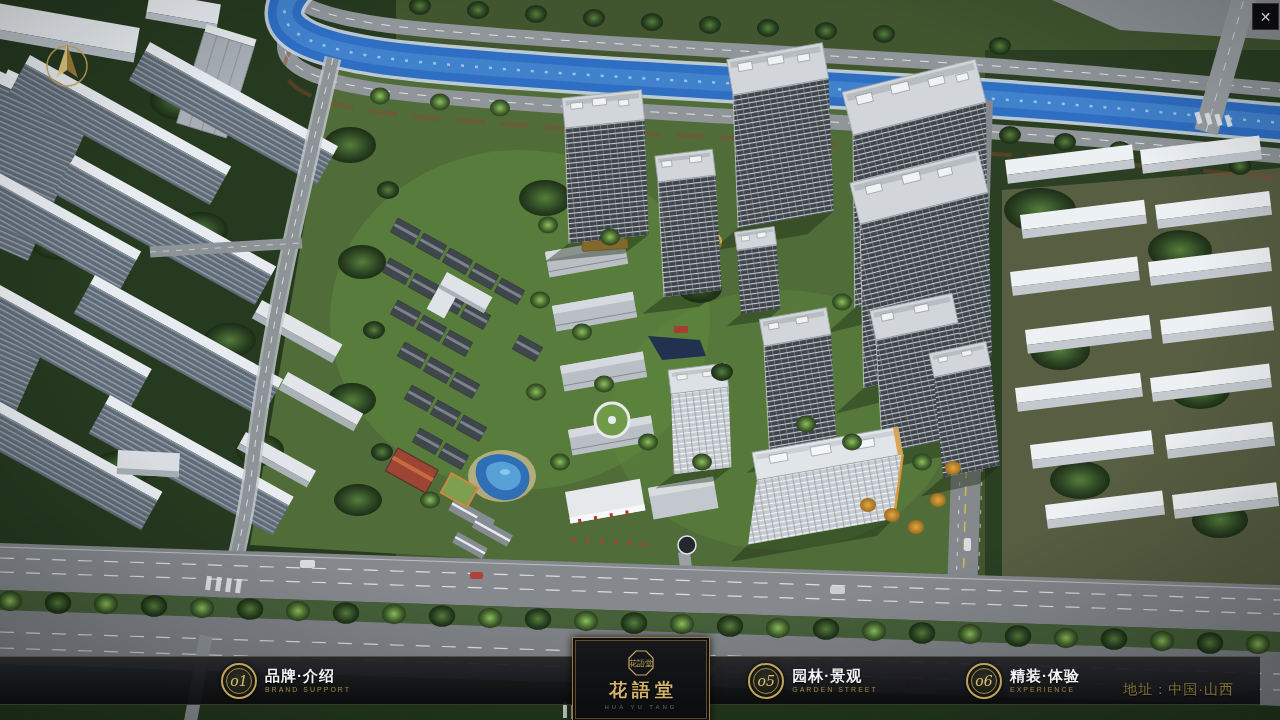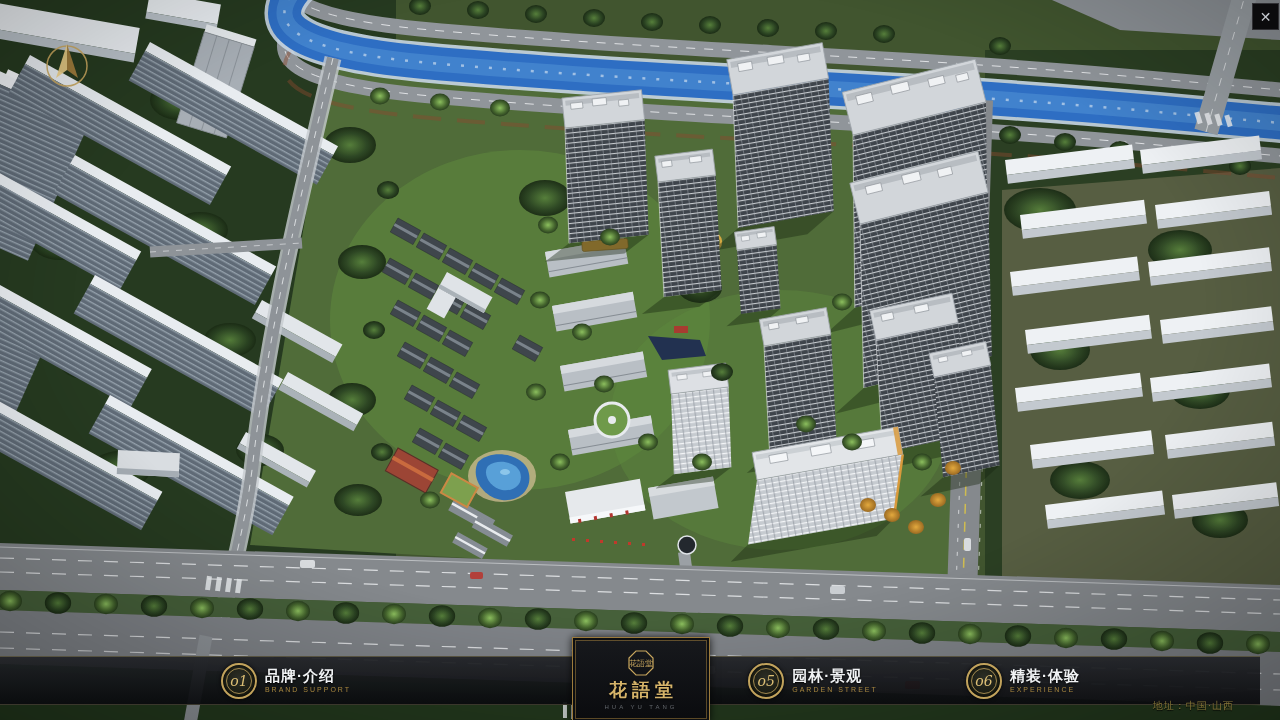--- a/index.html
+++ b/index.html
@@ -41,21 +41,21 @@
   .seal{width:26px;height:26px;}
   .logo-title{margin-top:2px;font-family:"DejaVu Serif",serif;font-weight:bold;
     font-size:18px;color:#d5b369;letter-spacing:5px;text-indent:5px;white-space:nowrap;
     text-shadow:0 1px 2px #000;}
   .logo-sub{margin-top:2px;font-size:6px;color:#63676c;letter-spacing:3px;white-space:nowrap;}
 
   
   .close-btn{position:absolute;left:1252px;top:3px;width:25px;height:25px;
     background:#0b0b0d;border:1px solid #303034;color:#c3c7cd;font-size:14px;
     display:flex;align-items:center;justify-content:center;cursor:pointer;z-index:7;}
-  .address{position:absolute;right:46px;top:699px;font-size:10px;color:#857539;
+  .address{position:absolute;right:46px;top:681px;font-size:14px;color:#857539;
     letter-spacing:1px;text-shadow:0 1px 1px #000;z-index:6;white-space:nowrap;}
 </style>
 </head>
 <body>
 
 <div id="stage">
 
 <svg id="scene" viewBox="0 0 1280 720">
   <defs>
     <radialGradient id="gA">

